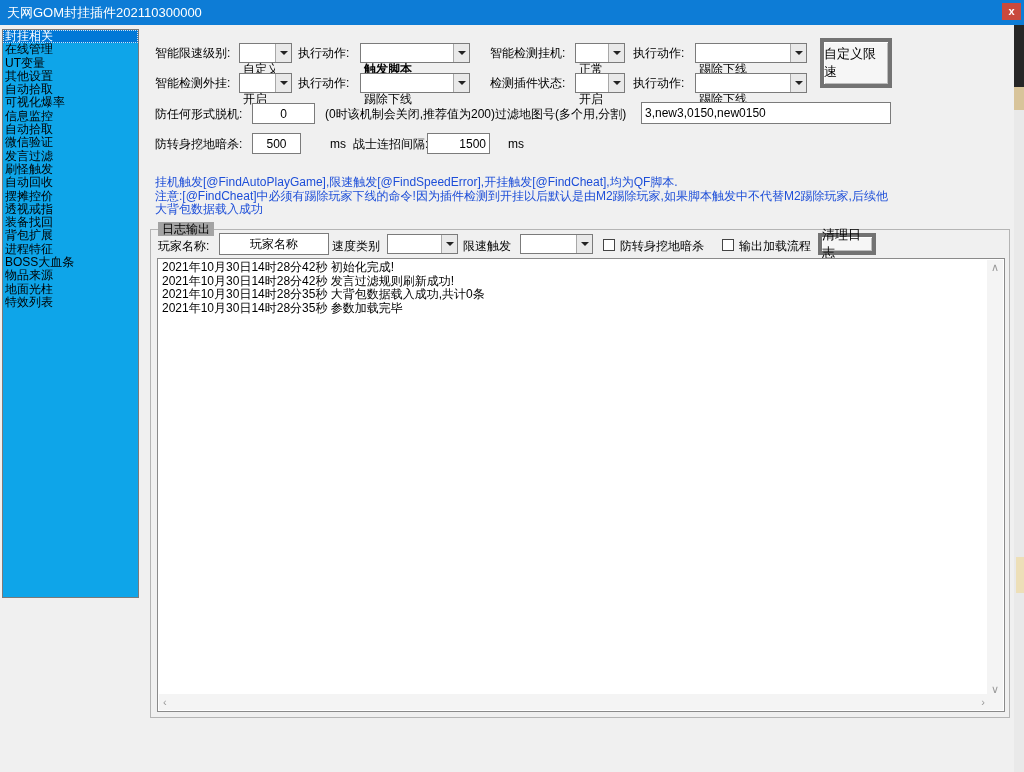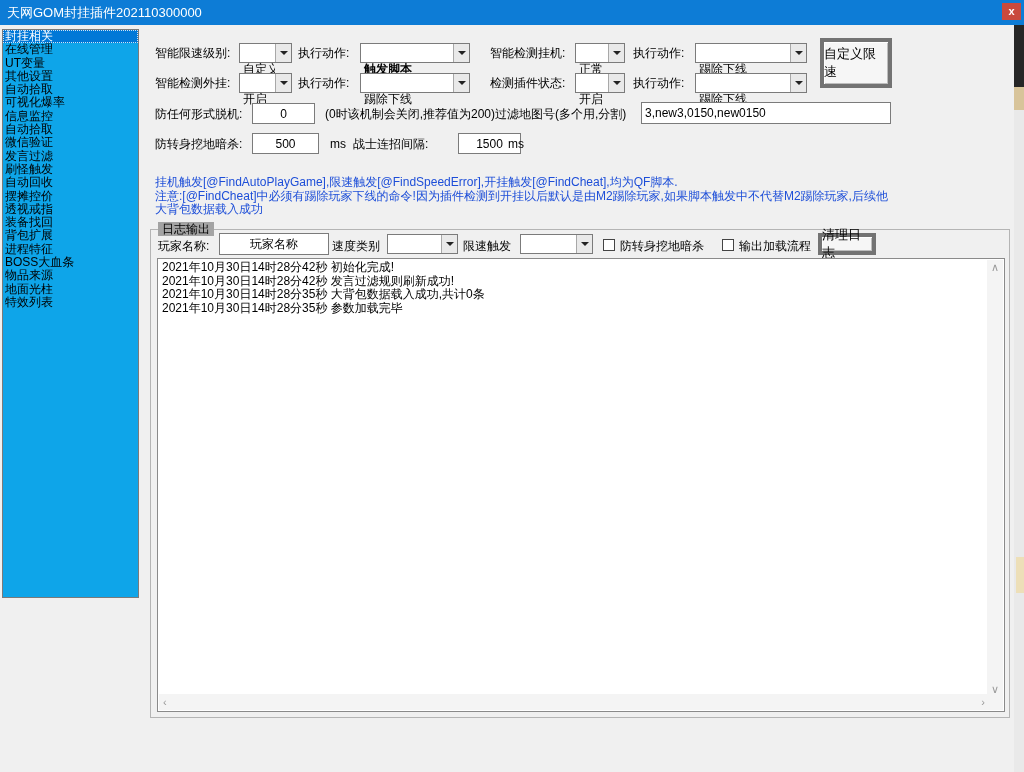--- a/index.html
+++ b/index.html
@@ -144,24 +144,24 @@
   </div>
 
   <div class="btn" style="left:820px; top:38px; width:72px; height:50px;">自定义限速</div>
 
   <div class="lbl" style="left:155px; top:104px;">防任何形式脱机:</div>
   <input class="tbox center" style="left: 252px; top: 103px; width: 63px;" value="0">
   <div class="lbl" style="left:325px; top:104px;">(0时该机制会关闭,推荐值为200)过滤地图号(多个用,分割)</div>
   <input class="tbox" style="left: 641px; top: 102px; width: 250px; height: 22px;" value="3,new3,0150,new0150">
 
   <div class="lbl" style="left:155px; top:134px;">防转身挖地暗杀:</div>
-  <input class="tbox center" style="left: 252px; top: 133px; width: 67px;" value="500">
+  <input class="tbox center" style="left: 252px; top: 133px; width: 49px;" value="500">
   <div class="lbl" style="left:330px; top:134px;">ms</div>
   <div class="lbl" style="left:353px; top:134px;">战士连招间隔:</div>
-  <input class="tbox center" style="left: 458px; top: 133px; width: 63px;" value="1500">
+  <input class="tbox center" style="left: 427px; top: 133px; width: 63px; text-align: right;" value="1500">
   <div class="lbl" style="left:508px; top:134px;">ms</div>
 
   <div class="notice" style="color:#1d4ed8;">
     <div>挂机触发[@FindAutoPlayGame],限速触发[@FindSpeedError],开挂触发[@FindCheat],均为QF脚本.</div>
     <div>注意:[@FindCheat]中必须有踢除玩家下线的命令!因为插件检测到开挂以后默认是由M2踢除玩家,如果脚本触发中不代替M2踢除玩家,后续他</div>
     <div>大背包数据载入成功</div>
   </div>
 
   <div class="groupbox"></div>
   <div class="group-label">日志输出</div>

